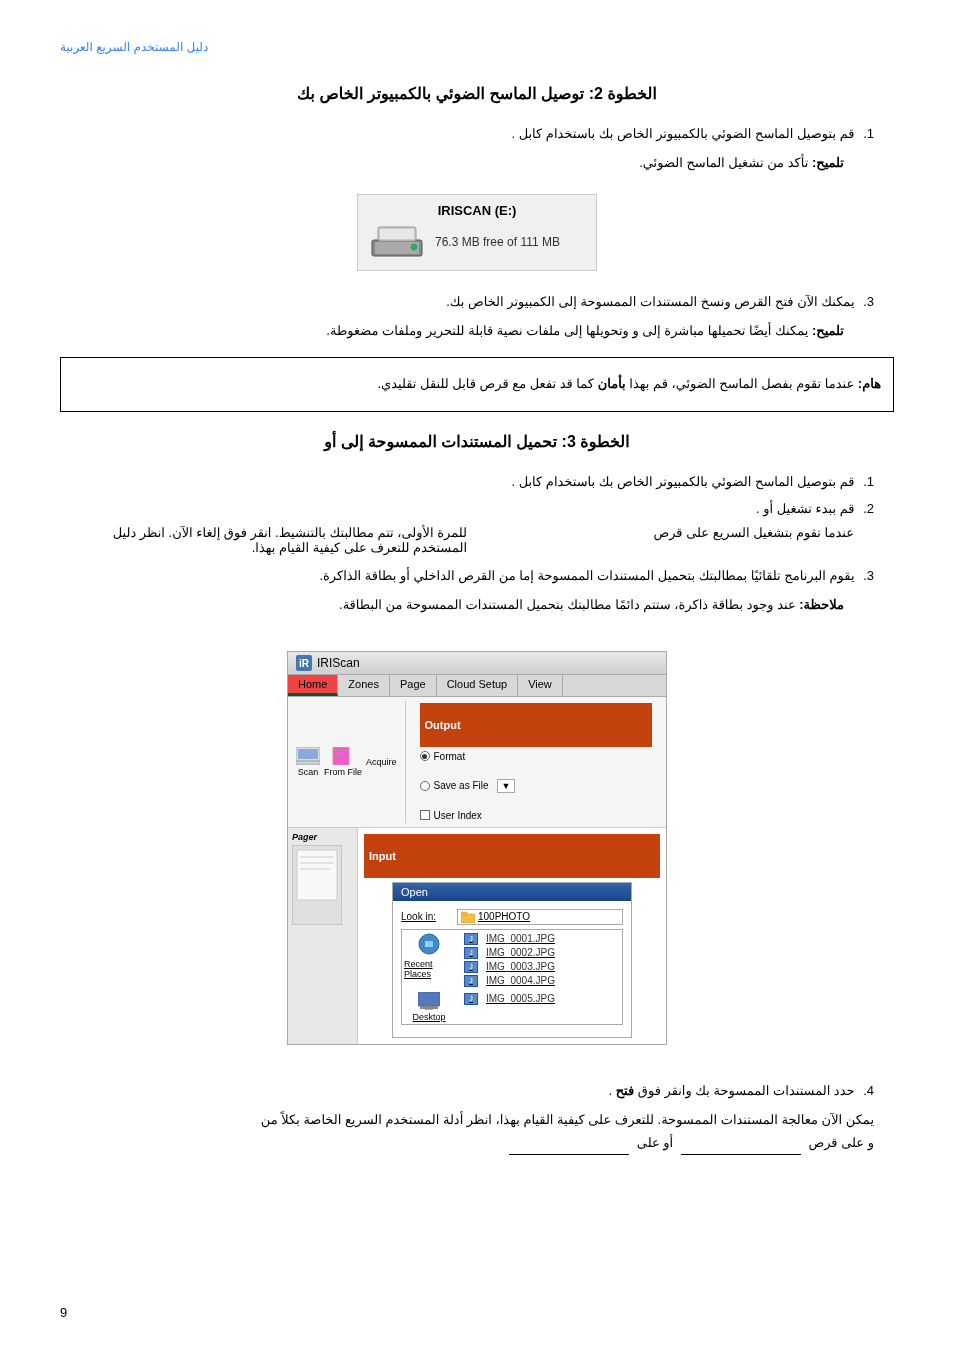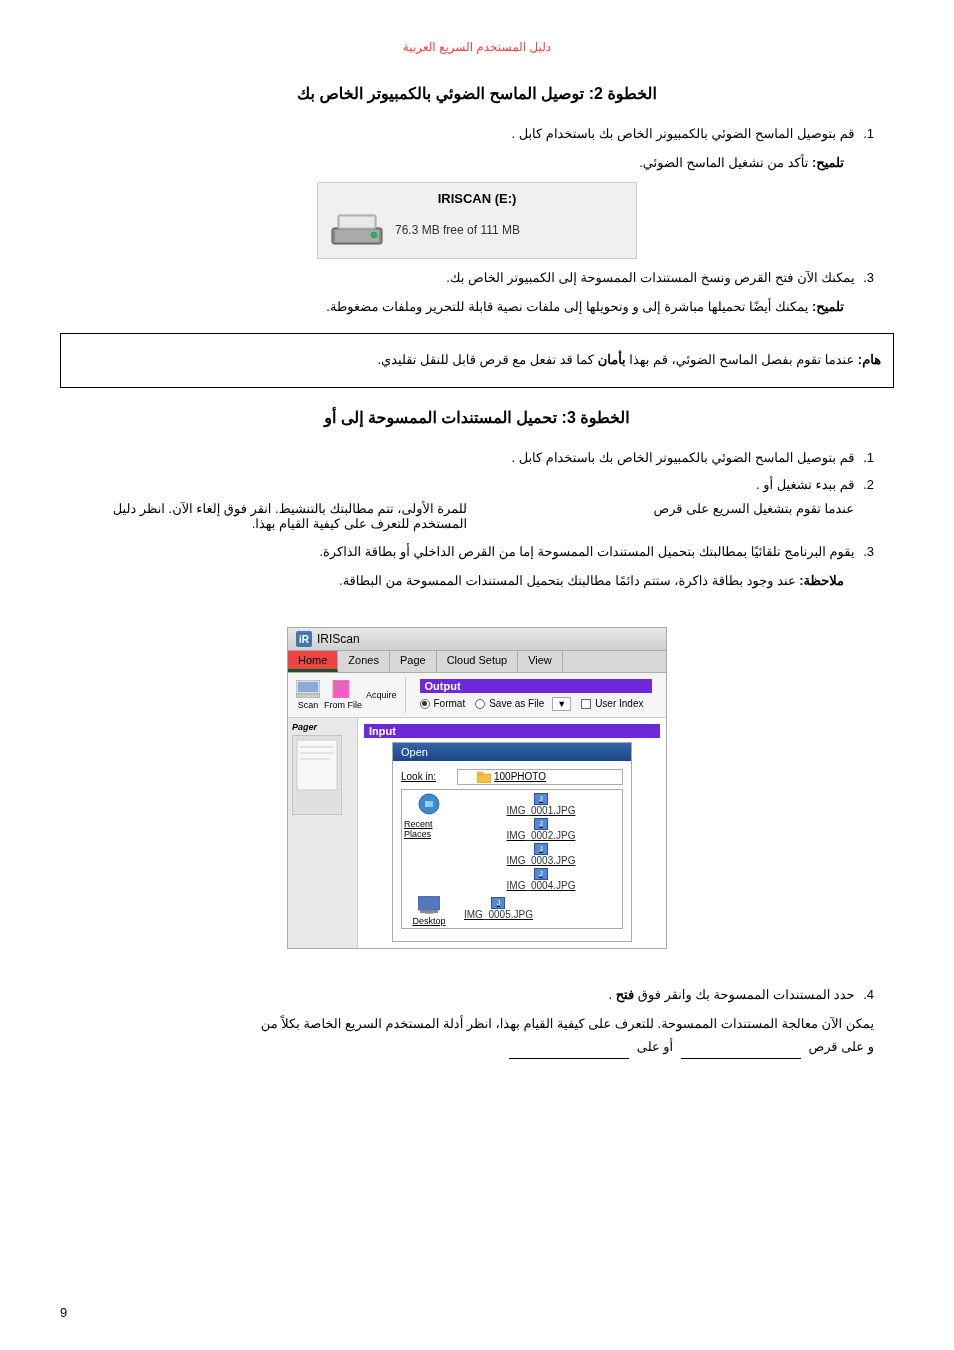--- a/index.html
+++ b/index.html
@@ -11,23 +11,23 @@
       direction: rtl;
       unicode-bidi: bidi-override;
     }
     .page {
       width: 954px;
       min-height: 1350px;
       padding: 40px 60px 40px 60px;
       position: relative;
     }
     .top-header {
-      text-align: center;
+      text-align: left;
       font-size: 12px;
-      color: #ef4444;
+      color: #3b82f6;
       margin-bottom: 30px;
       direction: rtl;
     }
     .section-title {
       font-size: 16px;
       font-weight: bold;
       text-align: center;
       margin-bottom: 20px;
       direction: rtl;
     }
@@ -35,22 +35,22 @@
       margin: 8px 0;
       direction: rtl;
       text-align: right;
       line-height: 1.6;
     }
     .tip-label {
       font-weight: bold;
     }
     .scanner-image {
       text-align: center;
-      margin: 8px auto;
-      width: 320px;
+      margin: 20px auto;
+      width: 240px;
     }
     .scanner-ui {
       border: 1px solid #ccc;
       background: #f0f0f0;
       padding: 8px 12px;
       display: flex;
       flex-direction: column;
       gap: 4px;
     }
     .scanner-ui-title {
@@ -141,29 +141,29 @@
       padding: 4px;
       font-style: italic;
     }
     .sw-right-panel {
       flex: 1;
       padding: 6px;
     }
     .sw-group-title {
       font-size: 11px;
       font-weight: bold;
-      background: #6d28d9;
+      background: #c2410c;
       color: white;
-      padding: 1px 5px;
+      padding: 16px 5px;
       margin-bottom: 4px;
     }
     .sw-output-opts {
       display: flex;
-      flex-direction: row;
-      gap: 10px;
+      flex-direction: column;
+      gap: 17px;
       font-size: 10px;
     }
     .sw-output-row {
       display: flex;
       align-items: center;
       gap: 4px;
     }
     .radio-dot {
       width: 10px;
       height: 10px;
@@ -221,24 +221,23 @@
       border: 1px solid #aaa;
       background: #fff;
       margin: 4px 0;
       min-height: 60px;
       font-size: 10px;
       padding: 2px;
     }
     .sw-file-item {
       display: flex;
       align-items: center;
-      gap: 0;
+      gap: 8px;
       padding: 1px 2px;
       color: #333;
-      flex-direction: column;
     }
     .file-icon {
       width: 14px;
       height: 12px;
       background: #5588cc;
       border: 1px solid #2255aa;
       font-size: 7px;
       display: flex;
       align-items: center;
       justify-content: center;
@@ -461,21 +460,21 @@
 
         <div class="sw-right-panel">
 
           <div class="sw-group-title">Input</div>
 
           <div class="sw-dialog">
             <div class="sw-dialog-title">Open</div>
             <div class="sw-dialog-body">
               <div class="sw-field-row">
                 <span class="sw-field-label">Look in:</span>
-                <div style="display:flex; align-items:center; flex:1; border:1px solid #aaa; background:#fff; padding:1px 19px; gap:3px;">
+                <div style="display:flex; align-items:center; flex:1; border:1px solid #aaa; background:#fff; padding:1px 3px; gap:3px;">
 
                   <svg width="14" height="12">
                     <rect x="0" y="3" width="14" height="9" fill="#f5c040" stroke="#c8901a" stroke-width="0.5"></rect>
                     <rect x="0" y="1" width="6" height="3" fill="#f5c040" stroke="#c8901a" stroke-width="0.5"></rect>
                   </svg>
                   <span>100PHOTO</span>
                 </div>
               </div>
 
               <div class="sw-file-list">

